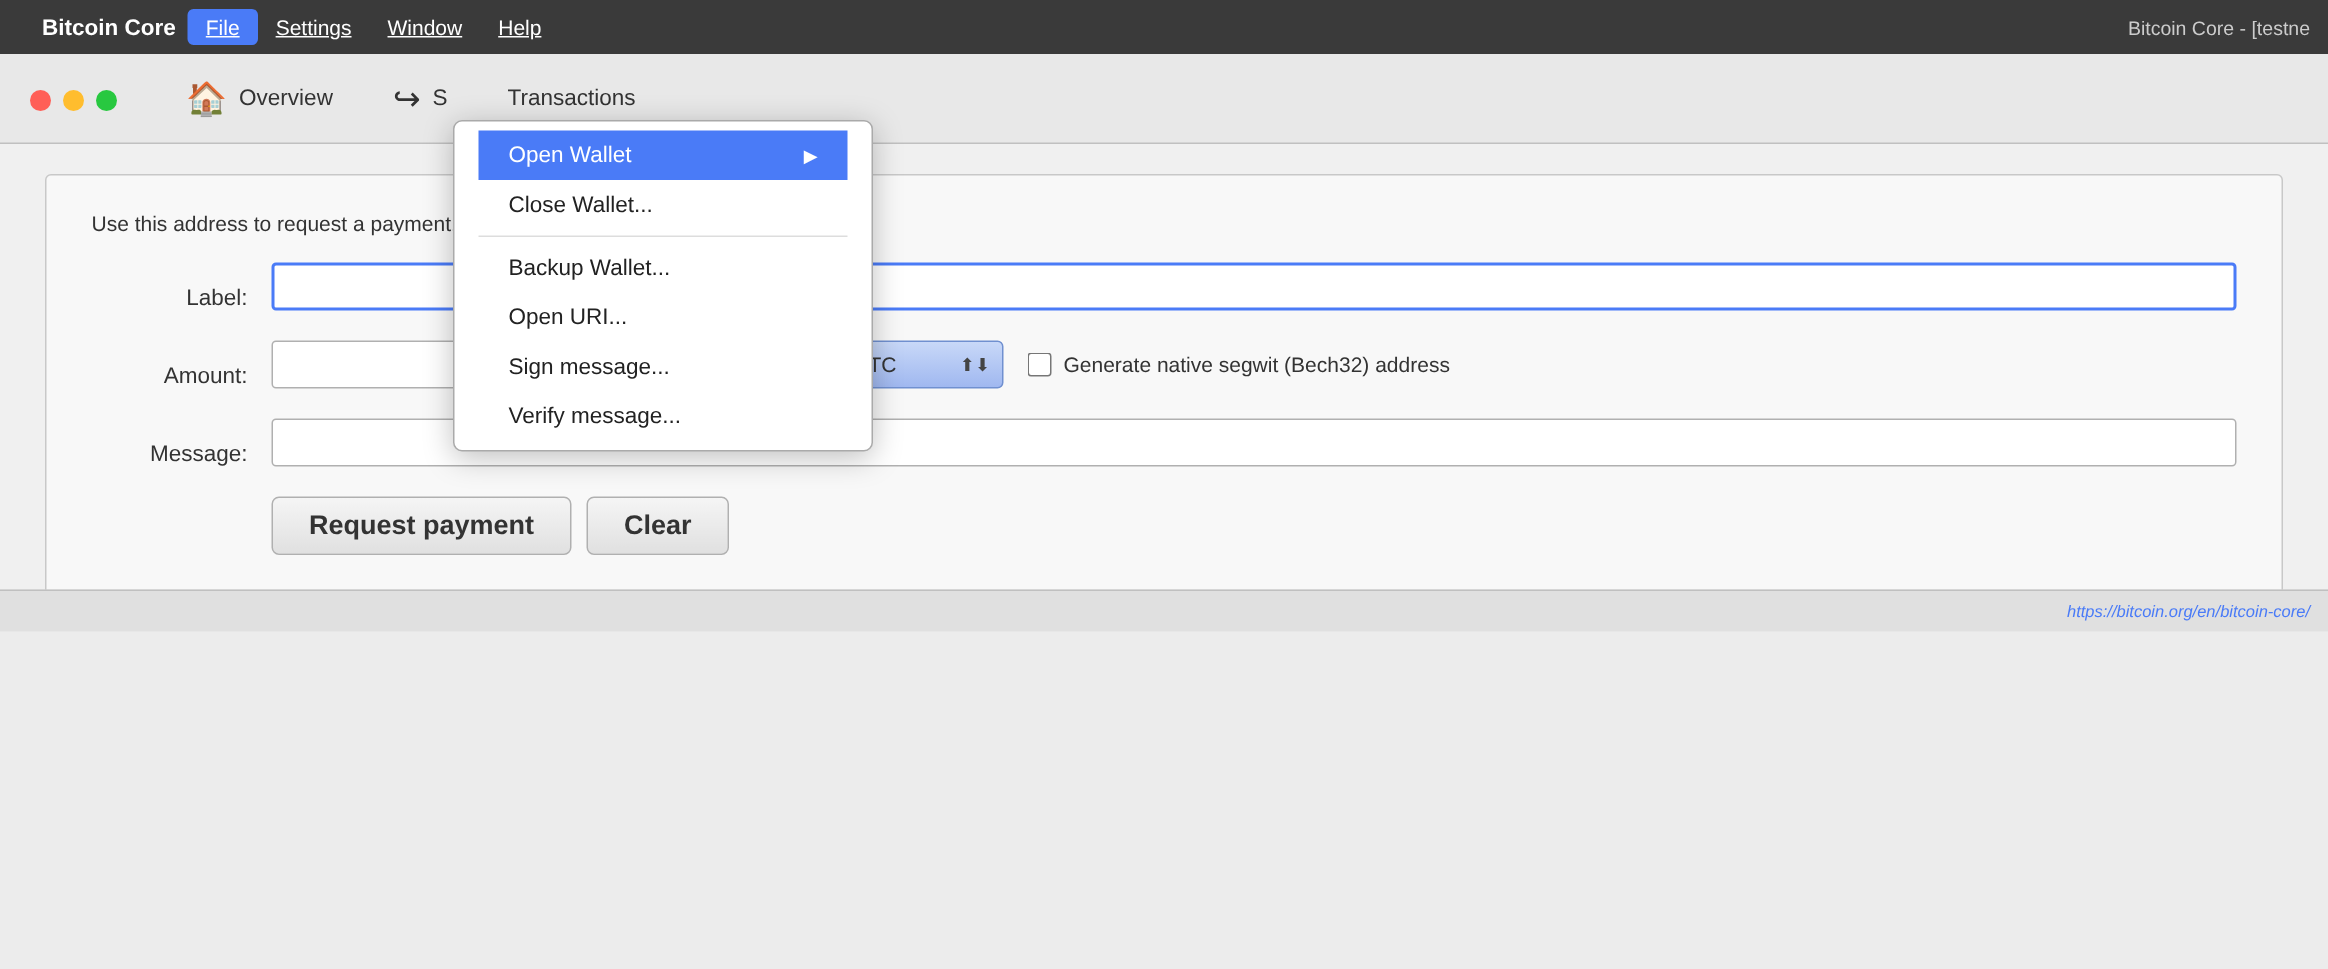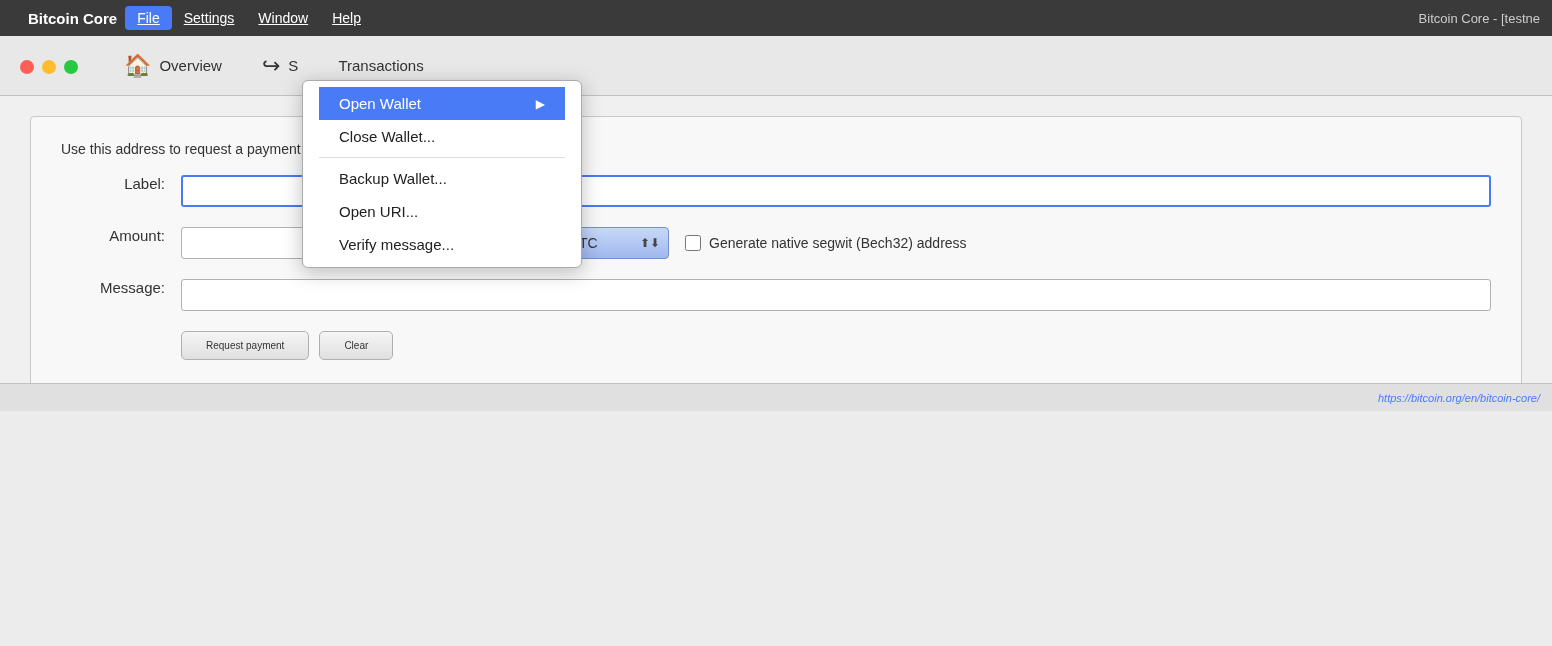--- a/index.html
+++ b/index.html
@@ -102,21 +102,21 @@
     .form-description {
       font-size: 14px;
       color: #333;
       margin-bottom: 18px;
     }
     .form-description strong {
       font-weight: 700;
     }
     .form-row {
       display: flex;
-      align-items: flex-start;
+      align-items: flex-end;
       margin-bottom: 20px;
     }
     .form-label {
       width: 120px;
       font-size: 15px;
       color: #333;
       text-align: right;
       padding-right: 16px;
     }
     .form-input {
@@ -204,26 +204,27 @@
       background: #fff;
     }
     .buttons-row {
       display: flex;
       gap: 10px;
       margin-left: 120px;
       margin-top: 6px;
     }
     .btn {
       padding: 8px 24px;
-      font-size: 10px;
+      font-size: 18px;
       border: 1px solid #b0b0b0;
       border-radius: 5px;
       background: linear-gradient(to bottom, #f5f5f5, #e0e0e0);
       cursor: pointer;
       color: #333;
+      font-weight: bold;
     }
 
     
     .dropdown-menu {
       position: absolute;
       top: 44px;
       left: 302px;
       background: #fff;
       border: 1px solid #aaa;
       border-radius: 6px;
@@ -366,20 +367,23 @@
       <span>Close Wallet...</span>
     </div>
     <div class="dropdown-separator"></div>
     <div class="dropdown-item">
       <span>Backup Wallet...</span>
     </div>
     <div class="dropdown-item">
       <span>Open URI...</span>
     </div>
     <div class="dropdown-item">
+      <span>Sign message...</span>
+    </div>
+    <div class="dropdown-item">
       <span>Verify message...</span>
     </div>
   </div>
 
   <div class="statusbar">
     <span class="statusbar-text">https://bitcoin.org/en/bitcoin-core/</span>
   </div>
 
 </div>
 

